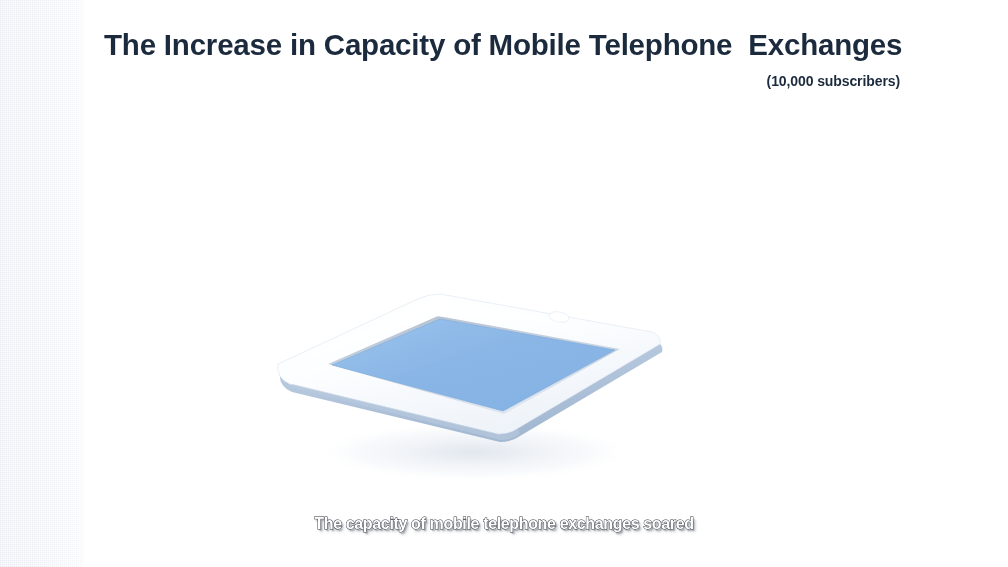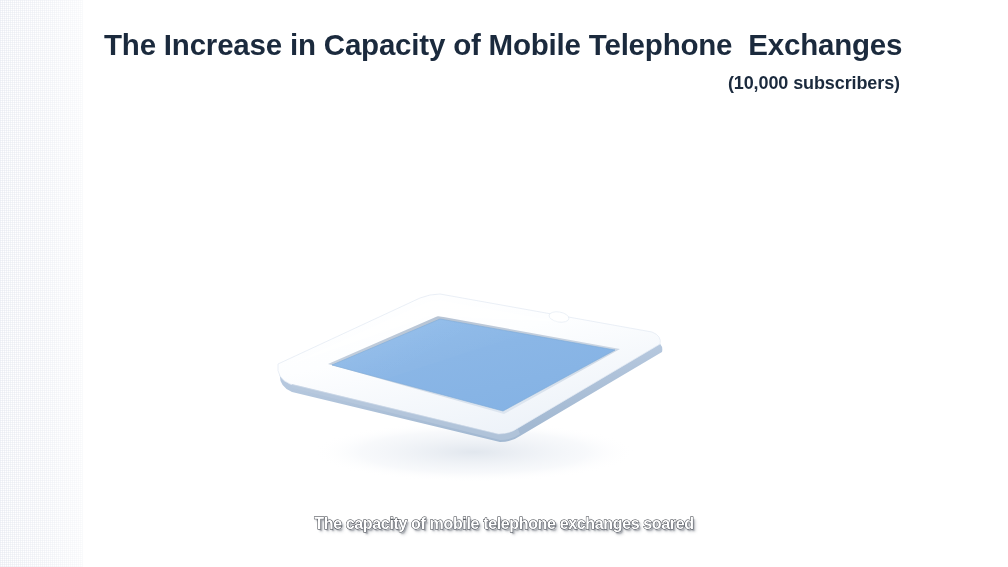--- a/index.html
+++ b/index.html
@@ -63,21 +63,21 @@
     line-height: 1.1;
   }
 
   
   #subtitle {
     position: absolute;
     left: 0;
     right: 108px;
     top: 73px;
     text-align: right;
-    font-size: 18px;
+    font-size: 14px;
     font-weight: bold;
     color: #1b2a3d;
     letter-spacing: -0.1px;
     padding-left: 24px;
   }
 
   
   #tablet-wrap {
     position: absolute;
     left: 262px;

